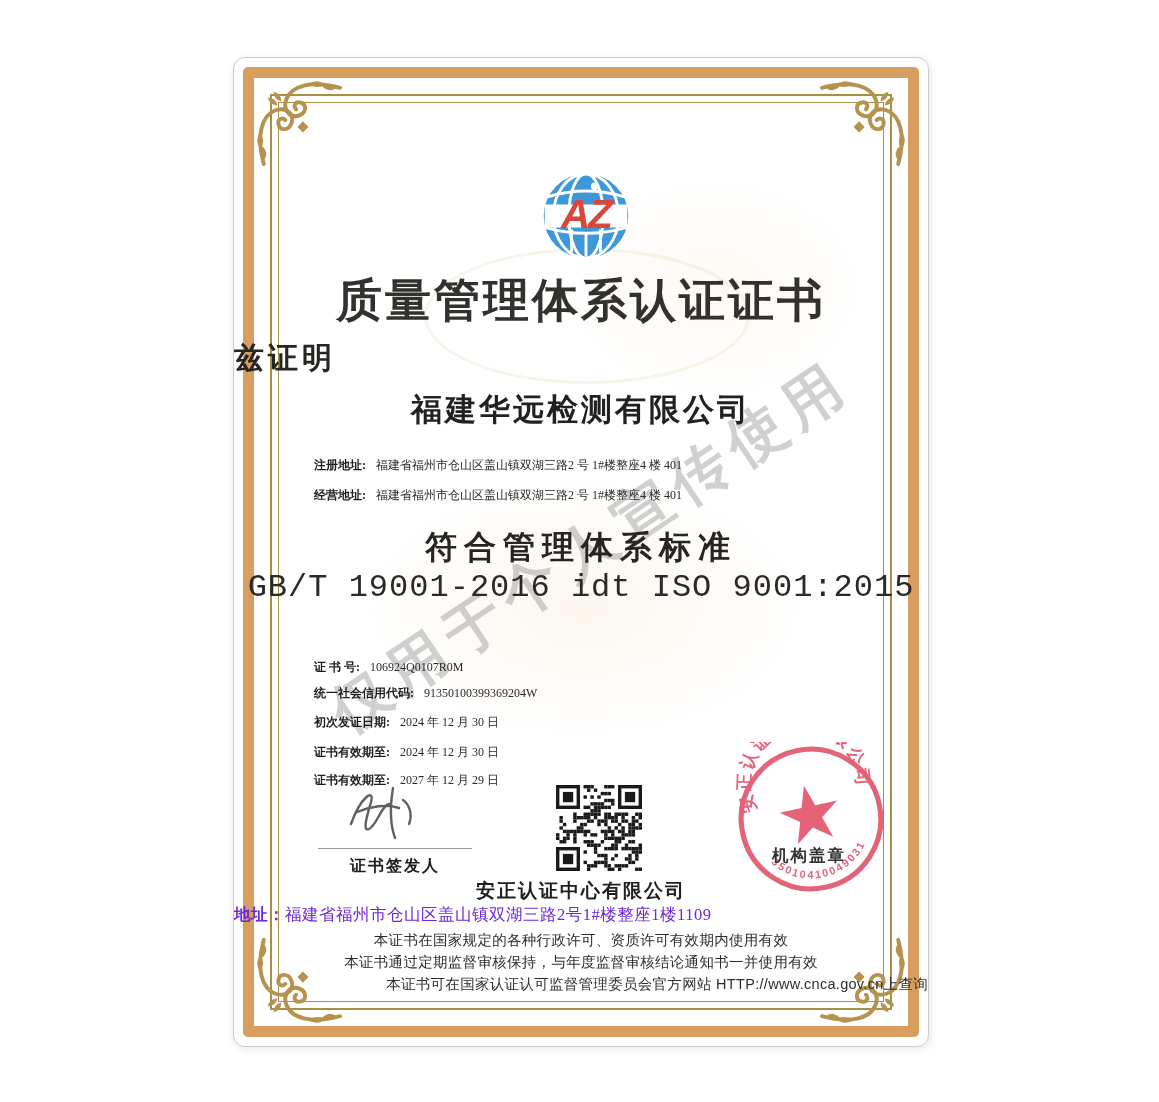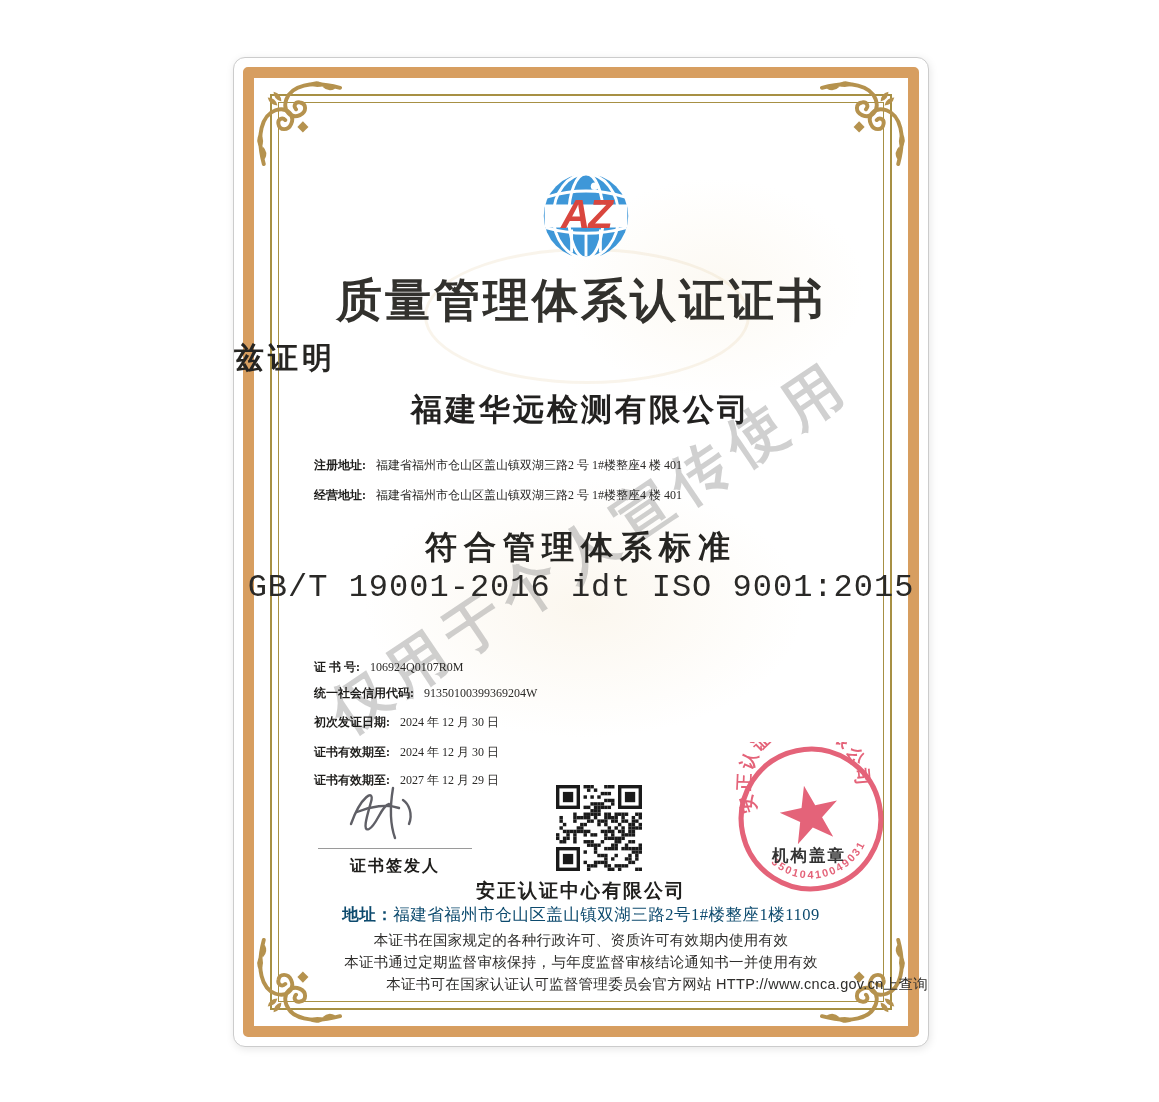--- a/index.html
+++ b/index.html
@@ -62,22 +62,22 @@
   .sig-line{position:absolute;left:84px;top:790px;width:154px;border-top:1px solid #9a9a9a;}
   .sig-label{position:absolute;left:84px;top:798px;width:154px;text-align:center;
              font-size:16px;font-weight:bold;letter-spacing:2px;color:#1e1d1b;}
 
   .qr{position:absolute;left:322px;top:727px;width:86px;height:86px;}
 
   .seal{position:absolute;left:500px;top:684px;width:154px;height:154px;opacity:.92;}
 
   .issuer-name{position:absolute;left:0;right:0;top:820px;text-align:center;
                font-size:19px;font-weight:bold;letter-spacing:2px;color:#21201e;}
-  .issuer-addr{position:absolute;left:0;right:0;top:846px;text-align:center;
-               font-size:16.5px;color:#0c4a6e;letter-spacing:.5px;}
+  .issuer-addr{position:absolute;left:0;right:0;top:846px;
+               font-size:16.5px;color:#6d28d9;letter-spacing:.5px;}
   .issuer-addr .lbl{font-weight:bold;}
 
   .foot{position:absolute;left:0;right:0;text-align:center;
         font-family:"Liberation Sans","DejaVu Sans",sans-serif;
         font-size:14.5px;font-weight:500;color:#2e2d2b;letter-spacing:.3px;}
   .foot.f1{top:873px;} .foot.f2{top:895px;} .foot.f3{top:917px;text-align:right;}
 </style>
 </head>
 <body>
 

